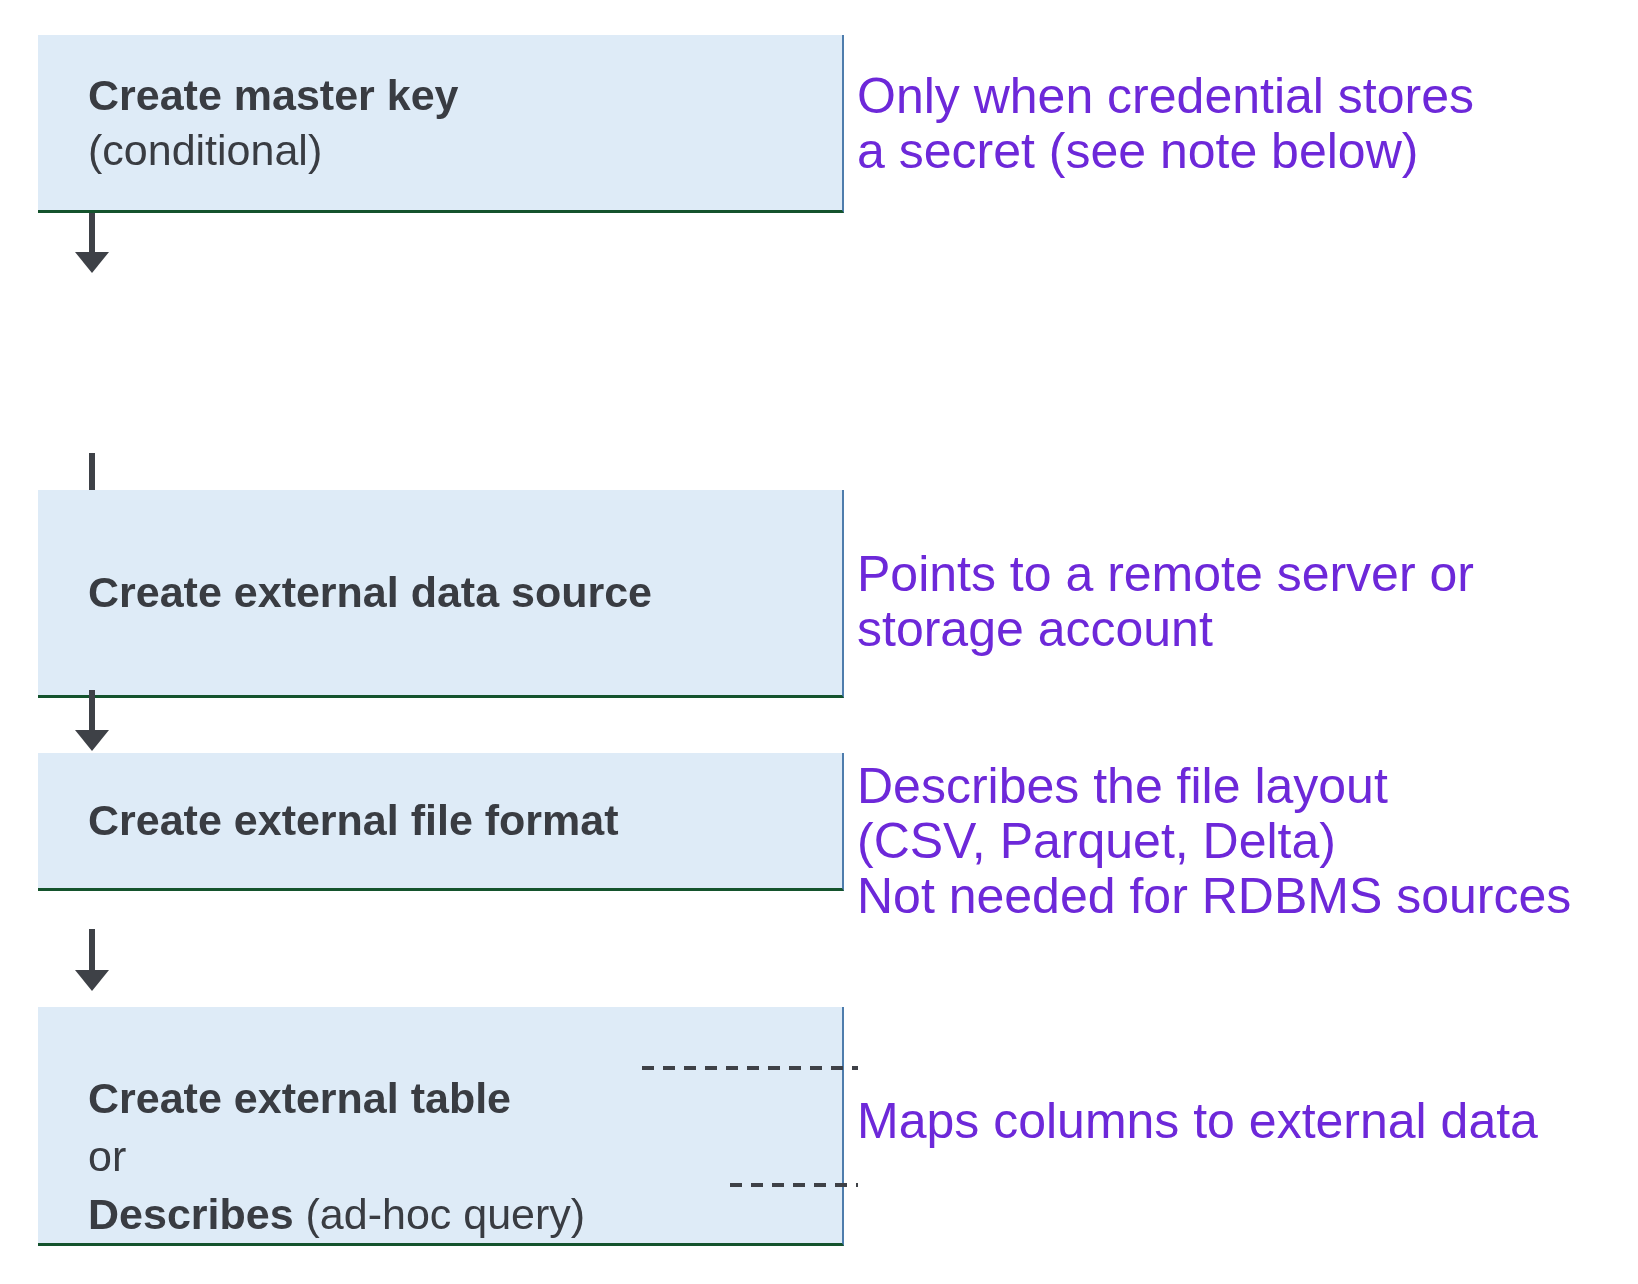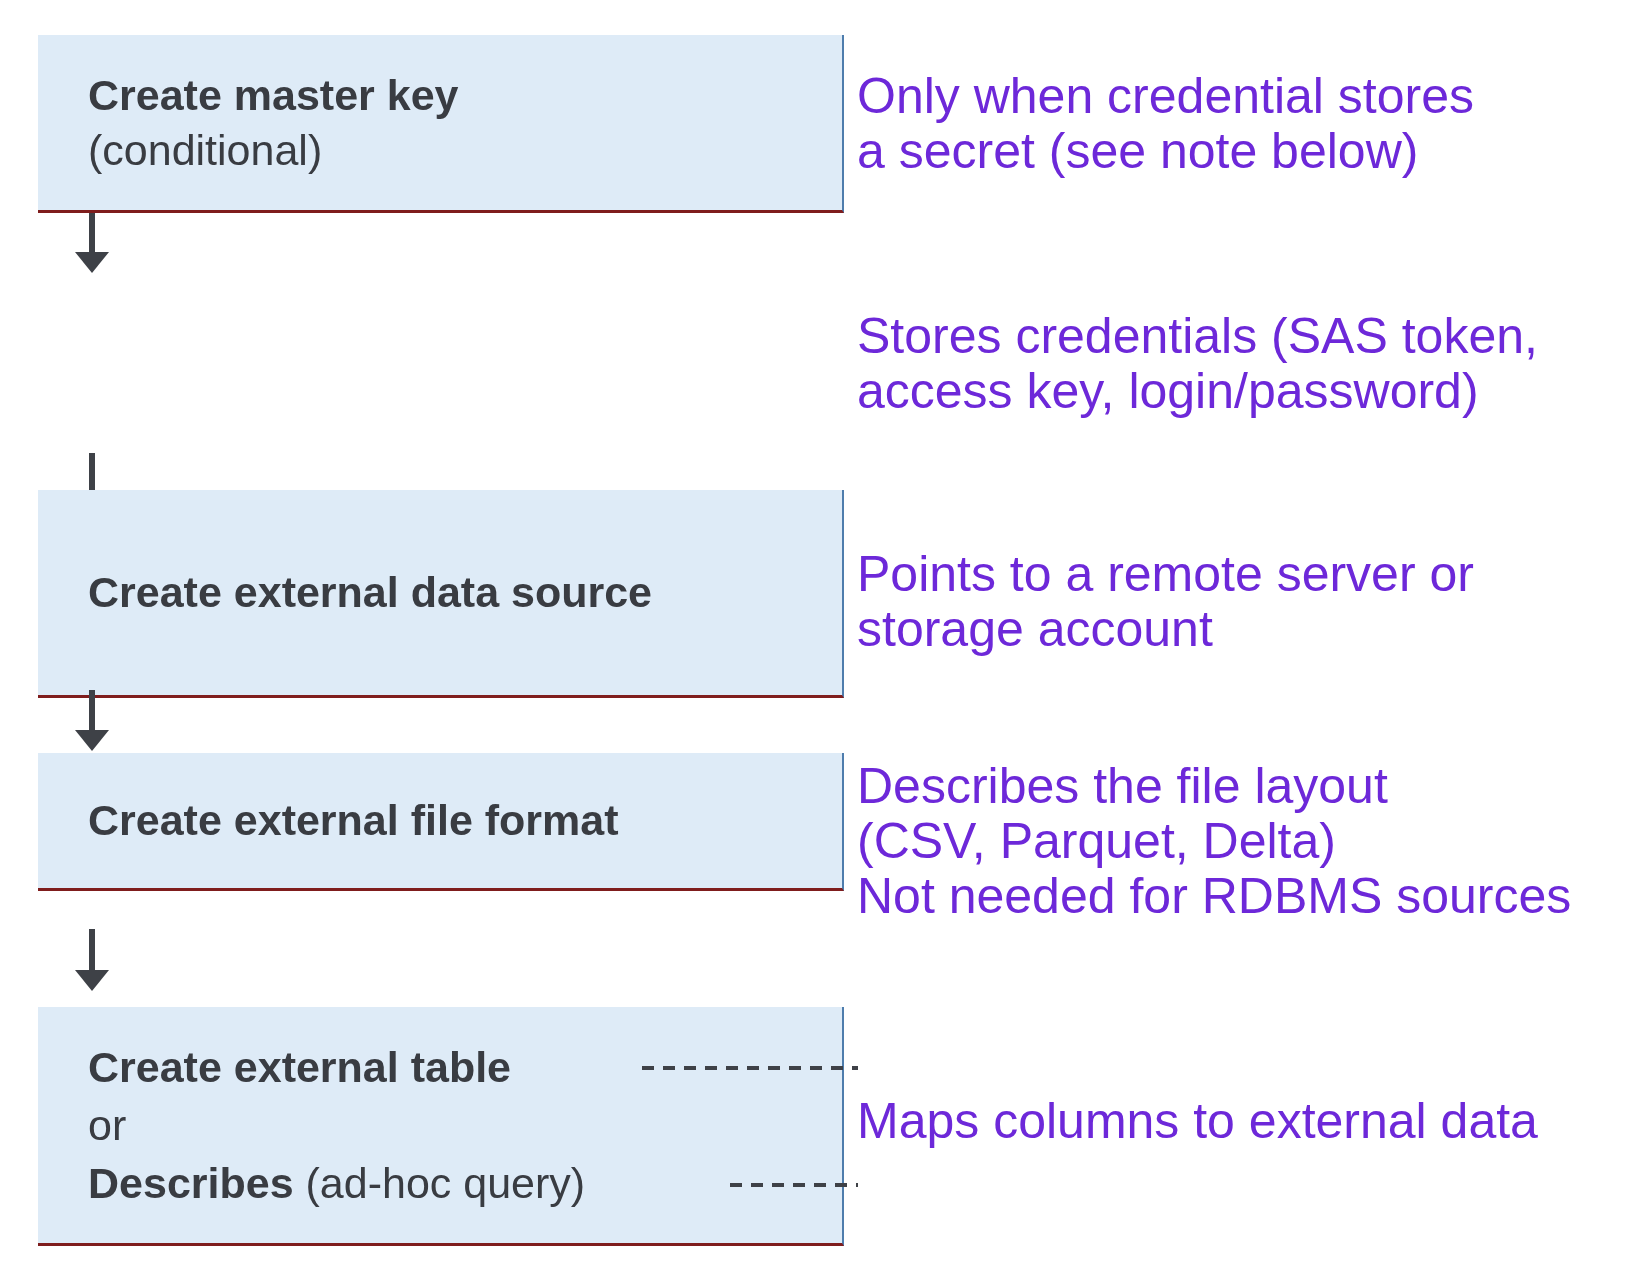--- a/index.html
+++ b/index.html
@@ -13,37 +13,37 @@
     overflow: hidden;
   }
   
   .box {
     position: absolute;
     left: 38px;
     width: 806px;
     box-sizing: border-box;
     background: #deebf7;
     border-right: 2px solid #4e7dad;
-    border-bottom: 3px solid #7f1d1d;
+    border-bottom: 3px solid #14532d;
   }
   .box-inner {
     height: 100%;
     box-sizing: border-box;
     padding-left: 50px;
     padding-right: 8px;
     display: flex;
     flex-direction: column;
     justify-content: center;
     font-size: 43px;
     line-height: 55px;
     color: #393c42;
   }
   .t-b { display: block; font-weight: bold; white-space: pre-line; }
   .t-r { display: block; font-weight: normal; }
-  .box5-inner { line-height: 58px; }
+  .box5-inner { line-height: 58px; justify-content: flex-end; }
   .line { display: block; }
   .line .b { font-weight: bold; }
   
   .desc {
     position: absolute;
     left: 857px;
     width: 770px;
     display: flex;
     align-items: center;
     font-size: 50px;
@@ -96,22 +96,20 @@
     </div>
   </div>
   <div class="desc" style="top:35px;height:178px">Only when credential stores
 a secret (see note below)</div>
 
   <div class="arrow" style="top:213px;height:60px">
     <div class="arrow-line"></div>
     <div class="arrow-head"></div>
   </div>
 
-  <div class="desc" style="top:275px;height:178px">Stores credentials (SAS token,
-access key, login/password)</div>
 
   <div class="arrow" style="top:453px;height:60px">
     <div class="arrow-line"></div>
     <div class="arrow-head"></div>
   </div>
 
   <div class="box" style="top:490px;height:208px">
     <div class="box-inner">
       <span class="t-b">Create external data source</span>
     </div>

